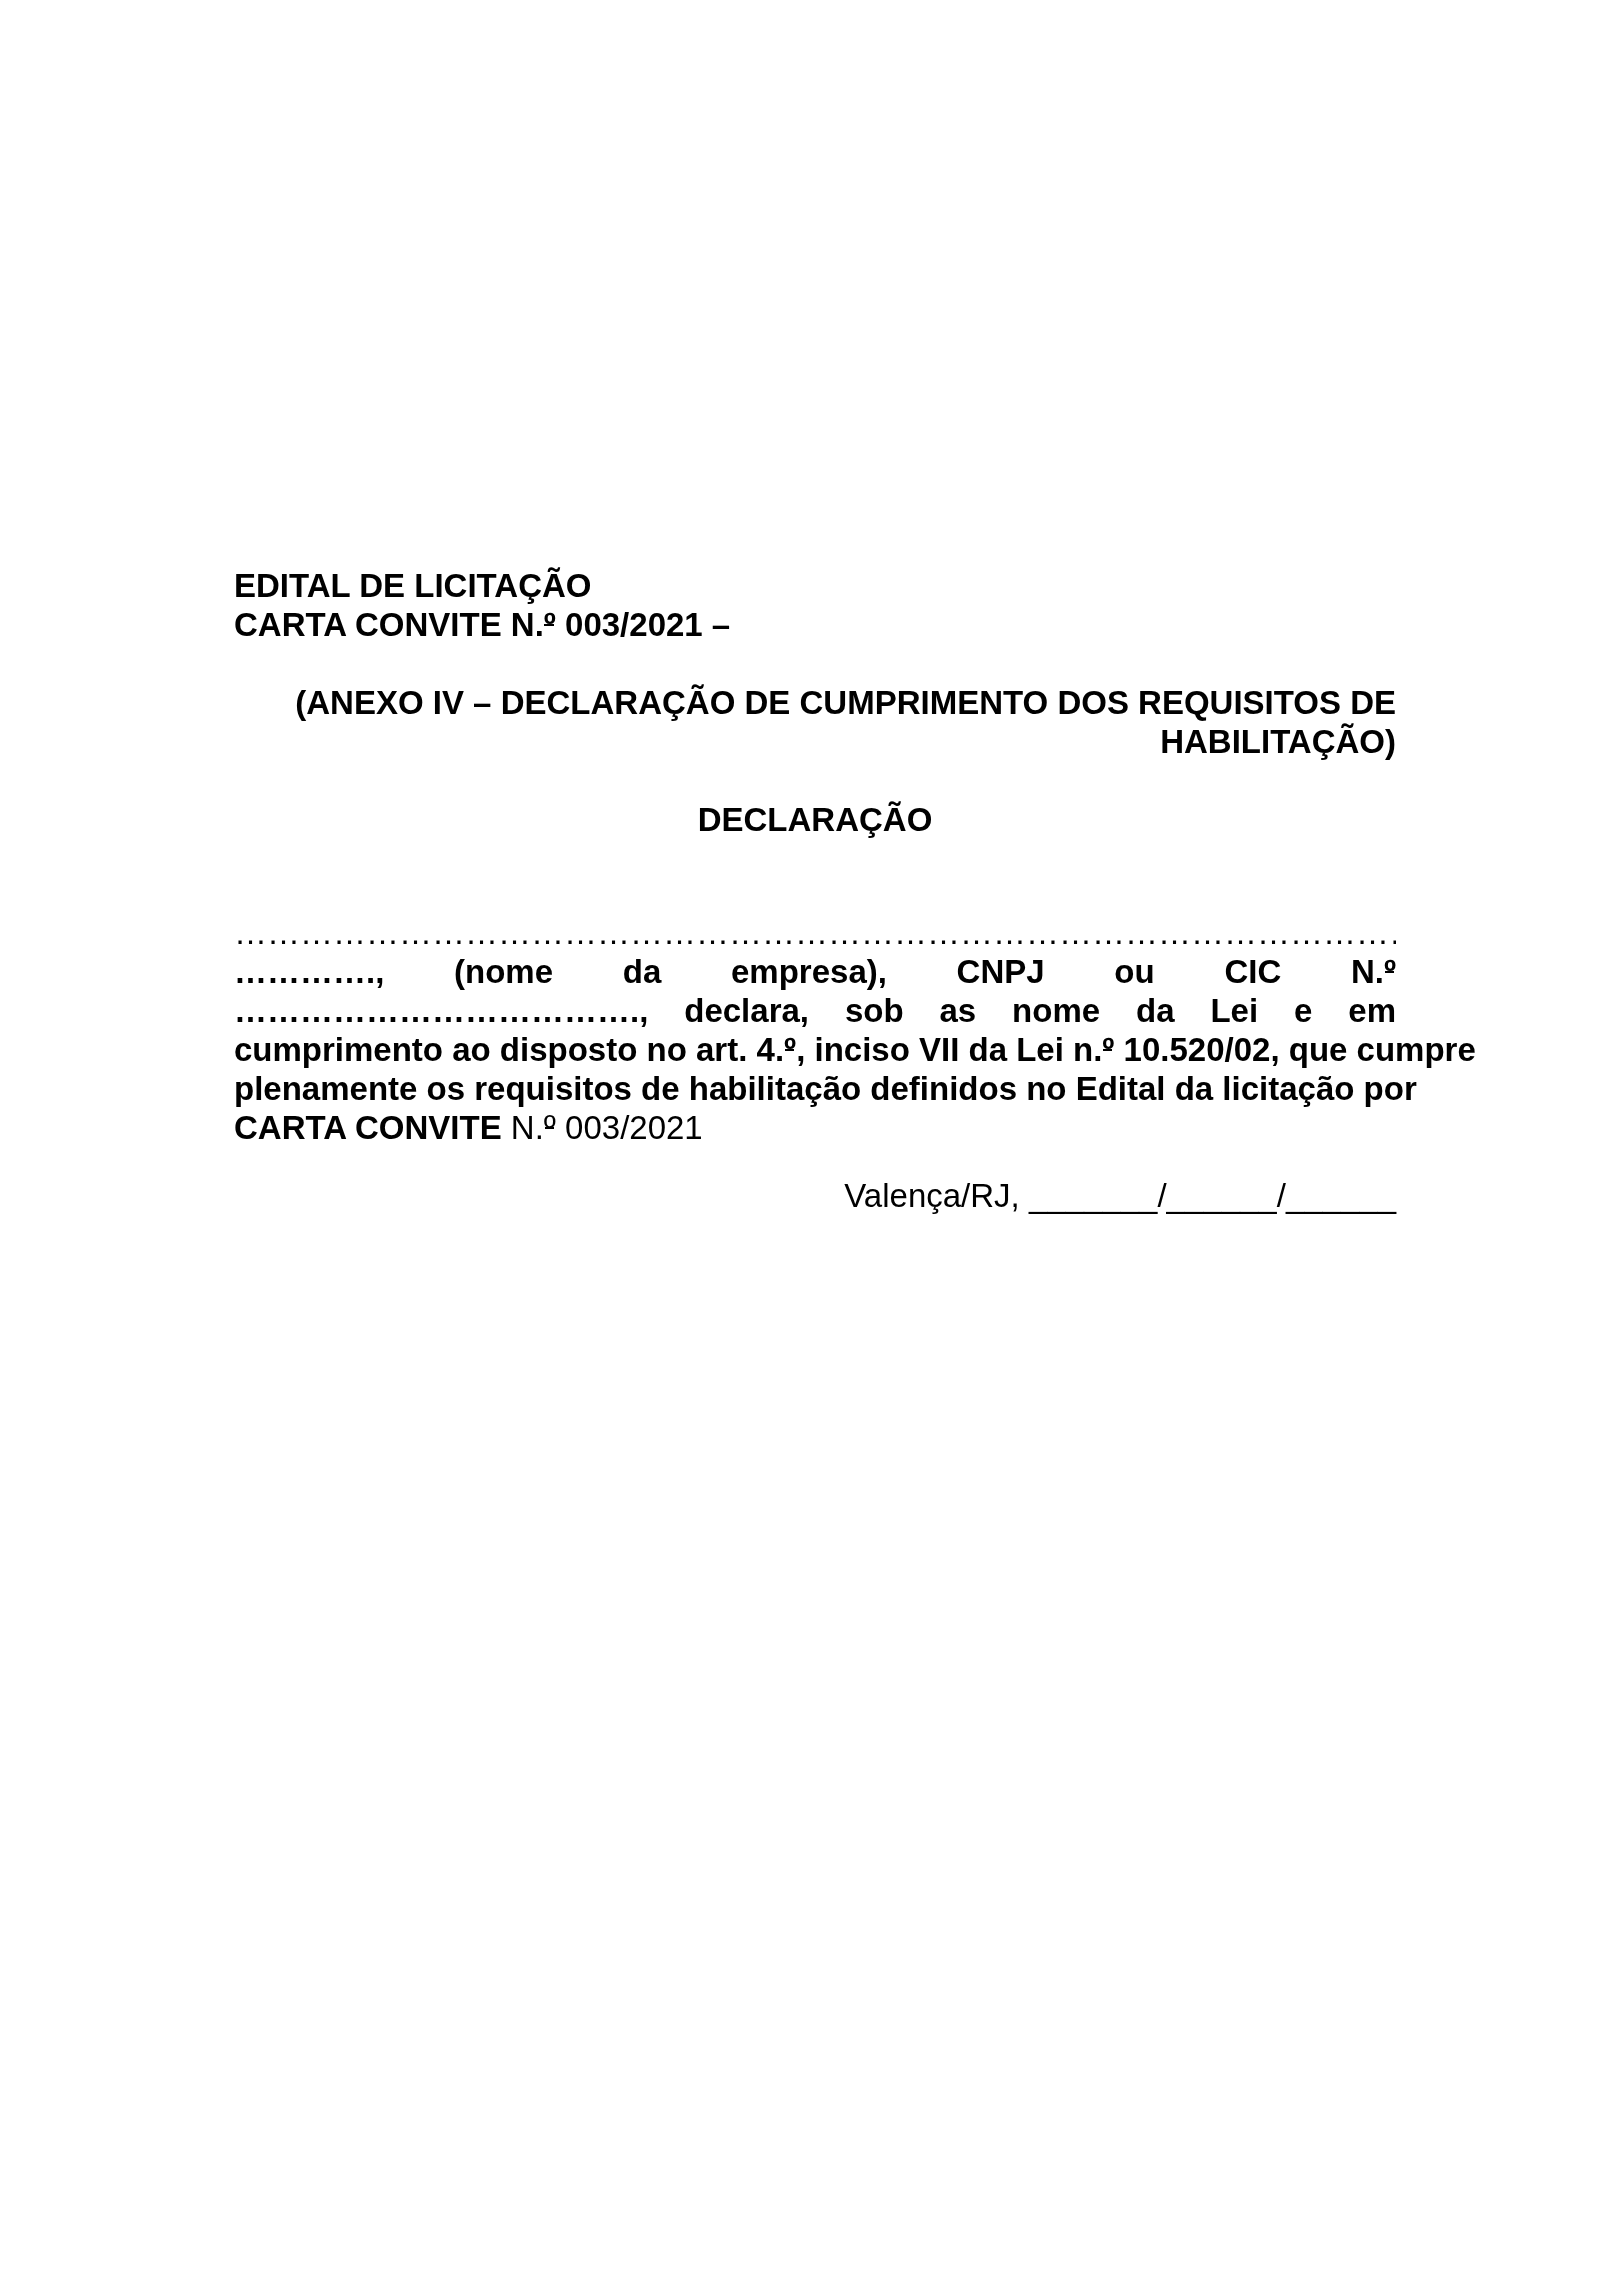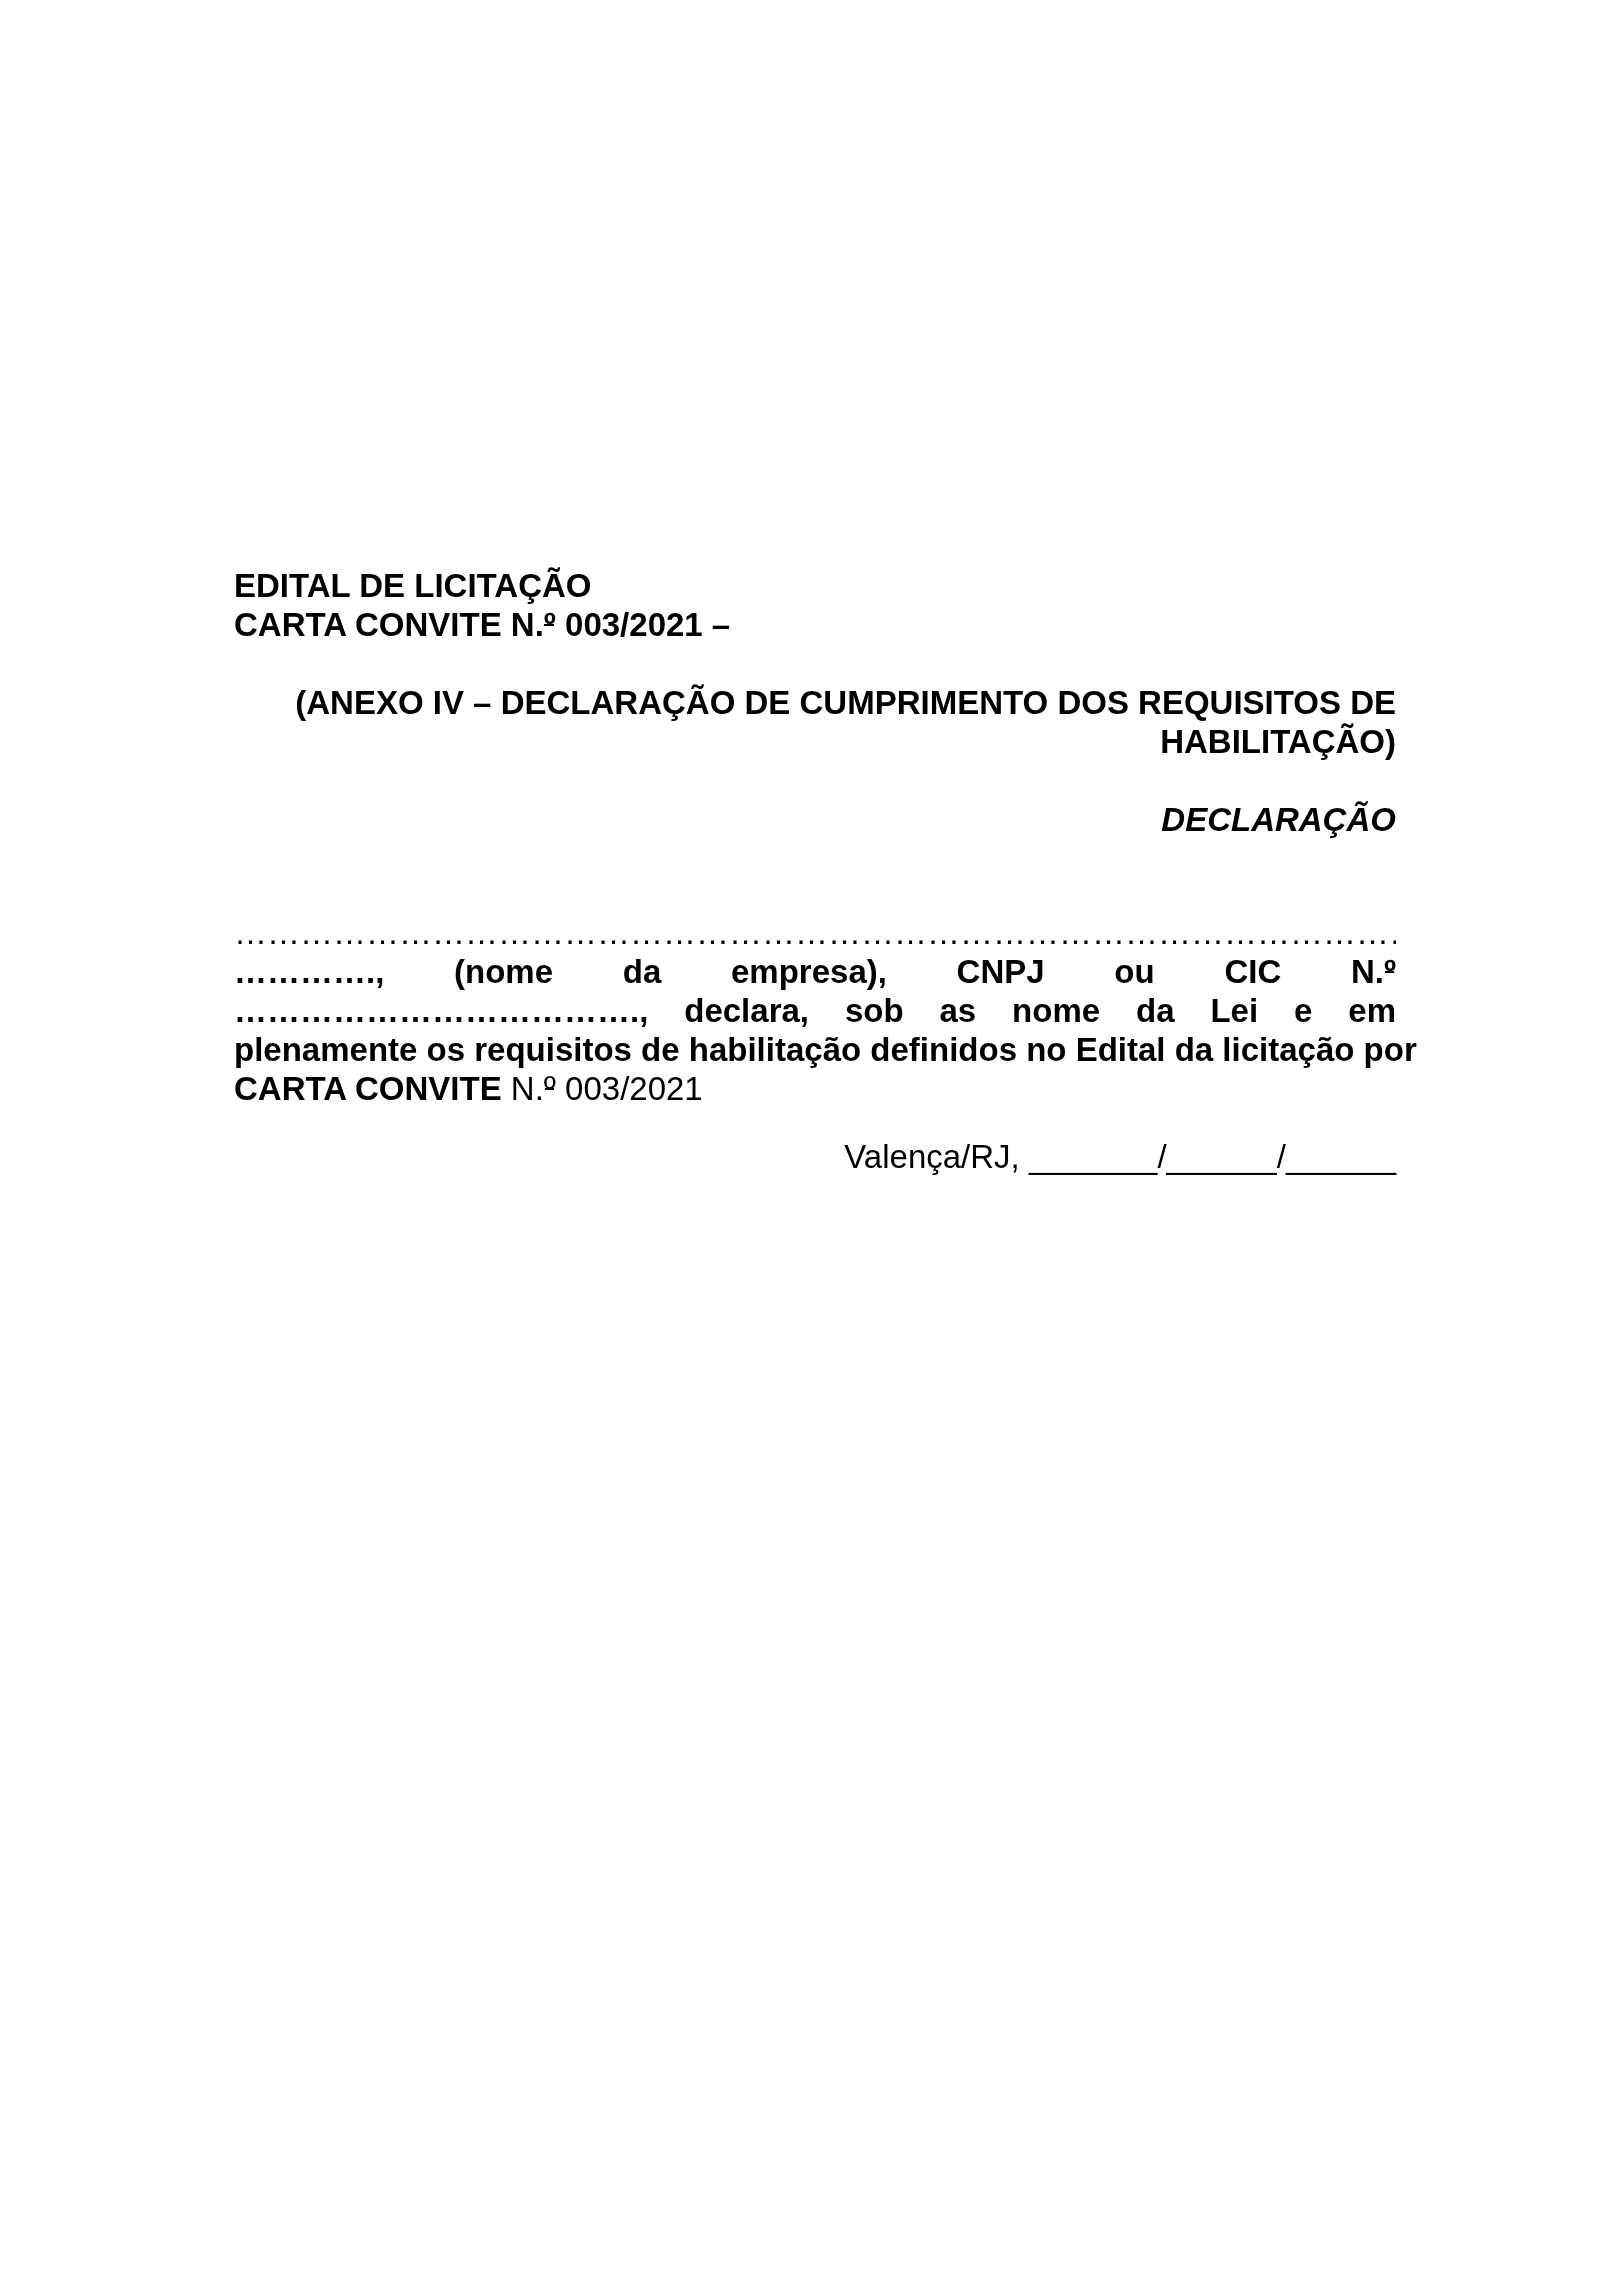--- a/index.html
+++ b/index.html
@@ -23,21 +23,21 @@
     line-height: 39px;
   }
   .para { margin: 0; }
   .bold { font-weight: bold; }
   .line { white-space: nowrap; }
   .mt-1line { margin-top: 39px; text-align: right; }
   .mt-heading { margin-top: 39px; }
   .mt-body { margin-top: 74px; }
   .mt-date { margin-top: 29px; text-align: right; }
   .mt-sig { margin-top: 39px; }
-  .centered { text-align: right; font-style: italic; }
+  .centered { text-align: center; }
   .jline {
     white-space: nowrap;
     text-align: justify;
     text-align-last: justify;
     font-weight: bold;
   }
   .dotline {
     white-space: nowrap;
     overflow: hidden;
     text-align: left;
@@ -69,20 +69,21 @@
       <div class="line">(ANEXO IV – DECLARAÇÃO DE CUMPRIMENTO DOS REQUISITOS DE</div>
       <div class="line">HABILITAÇÃO)</div>
     </div>
 
     <div class="para bold centered mt-heading">DECLARAÇÃO</div>
 
     <div class="para mt-body">
       <div class="dotline">……………………………………………………………………………………………………………………………………………………………………………………………………………………………………</div>
       <div class="jline">…………., (nome da empresa), CNPJ ou CIC N.<span class="ord">º</span></div>
       <div class="jline">………………………………., declara, sob as nome da Lei e em</div>
+      <div class="jline">cumprimento ao disposto no art. 4.<span class="ord">º</span>, inciso VII da Lei n.<span class="ord">º</span> 10.520/02, que cumpre</div>
       <div class="jline">plenamente os requisitos de habilitação definidos no Edital da licitação por</div>
       <div class="line">
         <span class="bold">CARTA CONVITE</span><span> N.<span class="ord">º</span> 003/2021</span>
       </div>
     </div>
 
     <div class="para mt-date line">Valença/RJ, _______/______/______</div>
 
 
   </div>

